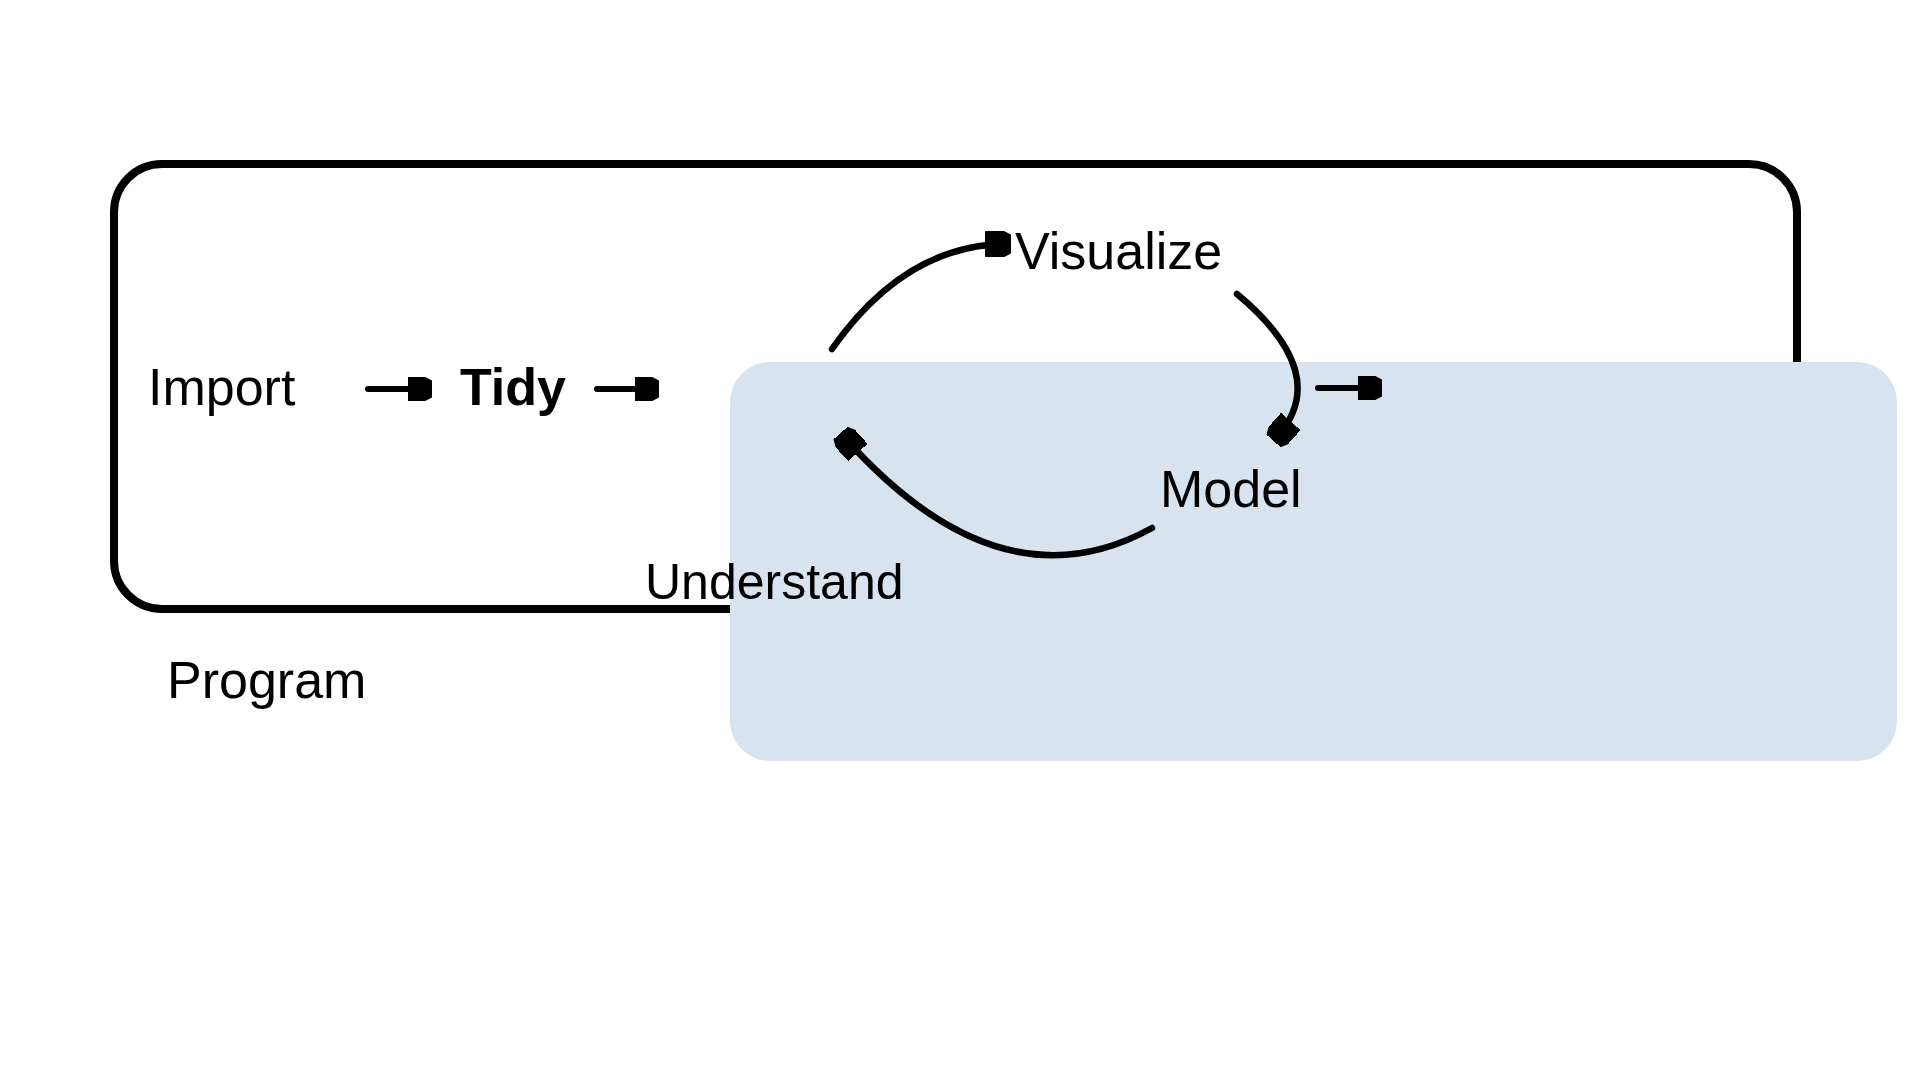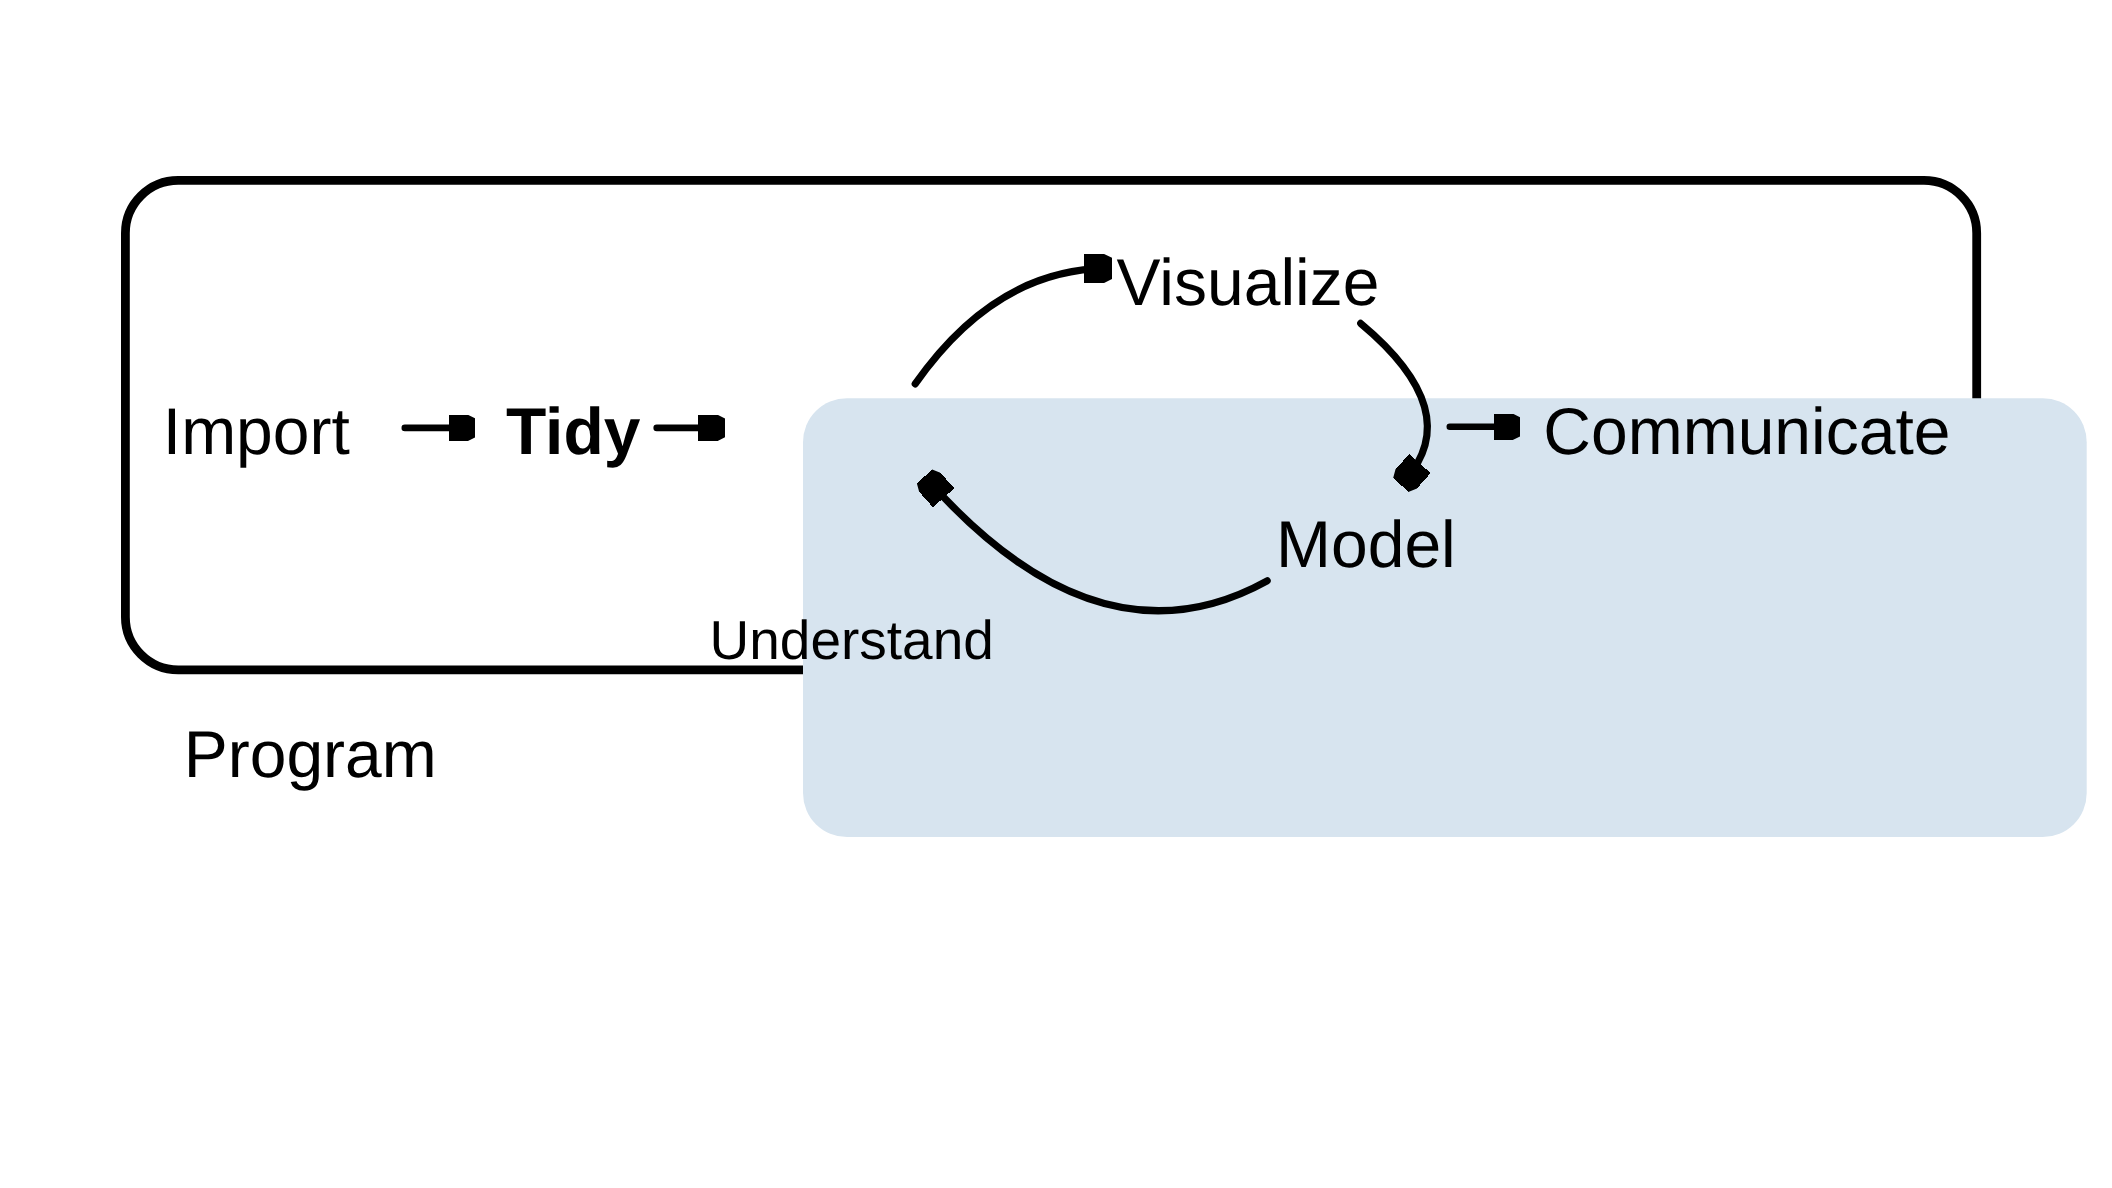--- a/index.html
+++ b/index.html
@@ -28,26 +28,26 @@
     left: 612px;
     top: 194px;
     width: 1167px;
     height: 399px;
     border-radius: 40px;
     background: #d7e4ef;
   }
   .label {
     position: absolute;
     white-space: nowrap;
-    font-size: 60px;
+    font-size: 52px;
     line-height: 1.15;
     color: #000000;
   }
   .label.small { font-size: 50px; }
-  .label.program { font-size: 60px; }
+  .label.program { font-size: 52px; }
   .arrows {
     position: absolute;
     left: 0; top: 0;
     width: 1920px;
     height: 1080px;
     pointer-events: none;
   }
   .arrows path, .arrows line {
     fill: none;
     stroke: #000000;
@@ -81,19 +81,18 @@
 
   <span class="label" style="left:148px;  top:358px;">Import</span>
 
   <span class="label" style="left:460px;  top:358px;font-weight:bold;">Tidy</span>
 
 
   <span class="label" style="left:1015px; top:222px;">Visualize</span>
 
   <span class="label" style="left:1160px; top:460px;">Model</span>
 
-  <span class="label" style="left:1403px; top:358px;">Communicate</span>
 
   <span class="label small" style="left:645px; top:531px;margin-top:23px;">Understand</span>
 
   <span class="label program" style="left:167px; top:651px;">Program</span>
 
 </div>
 
 </body></html>

